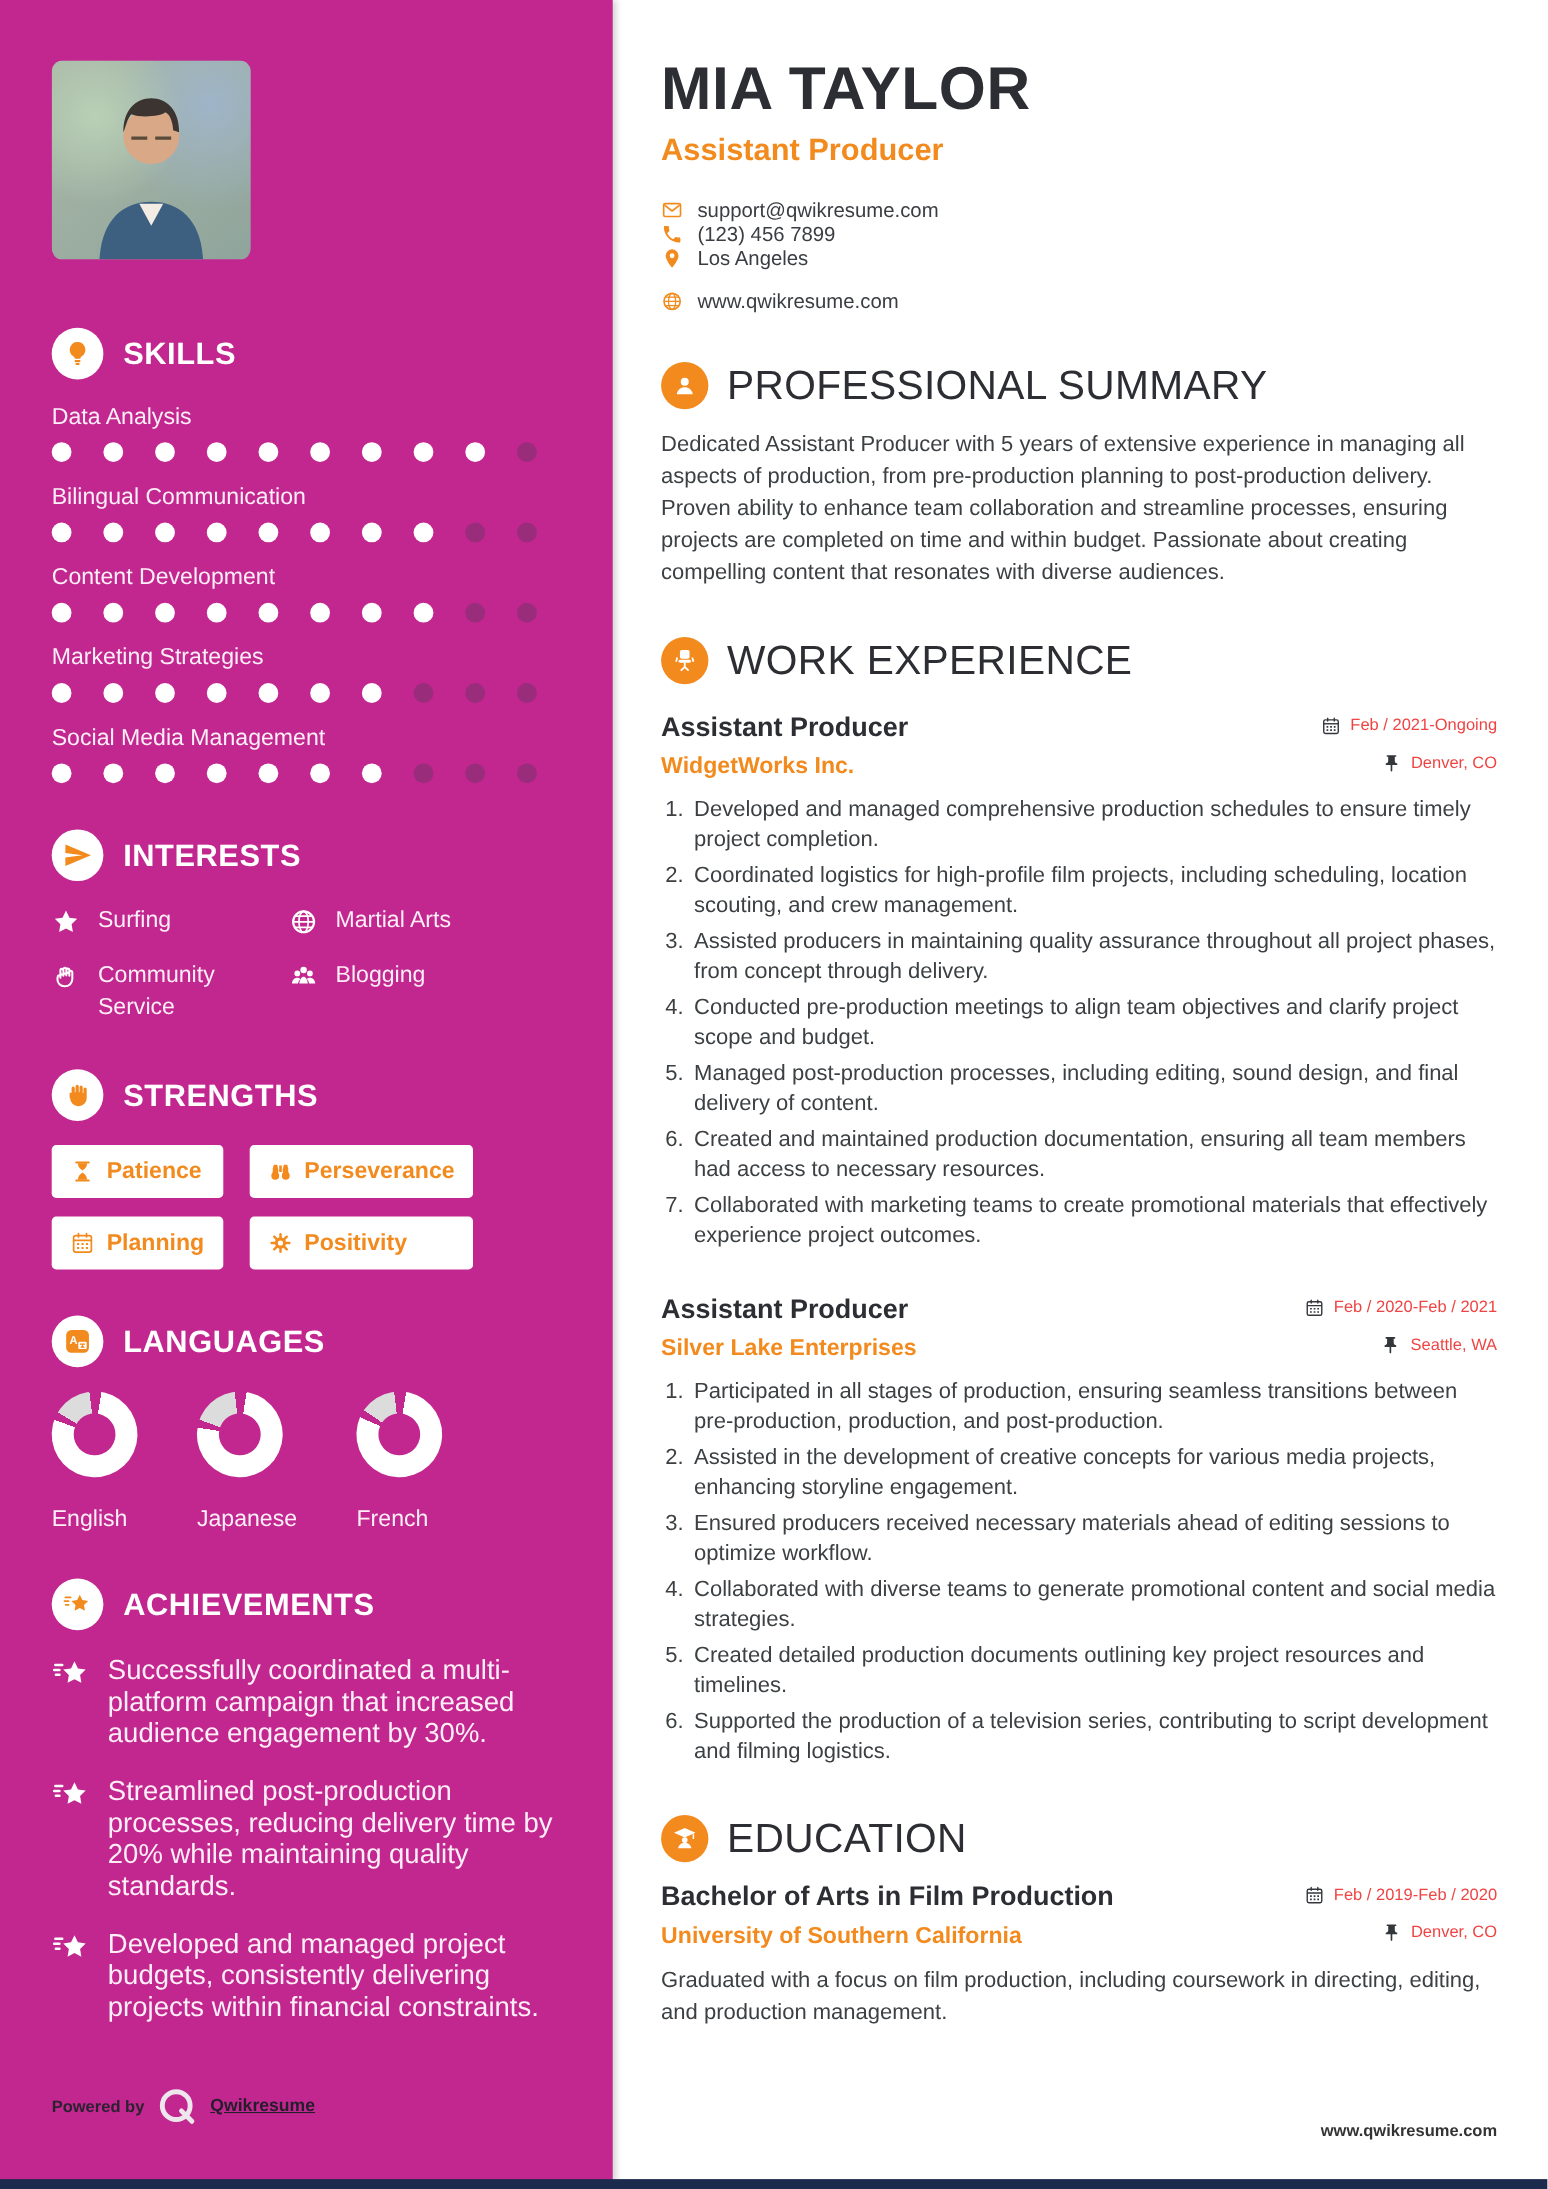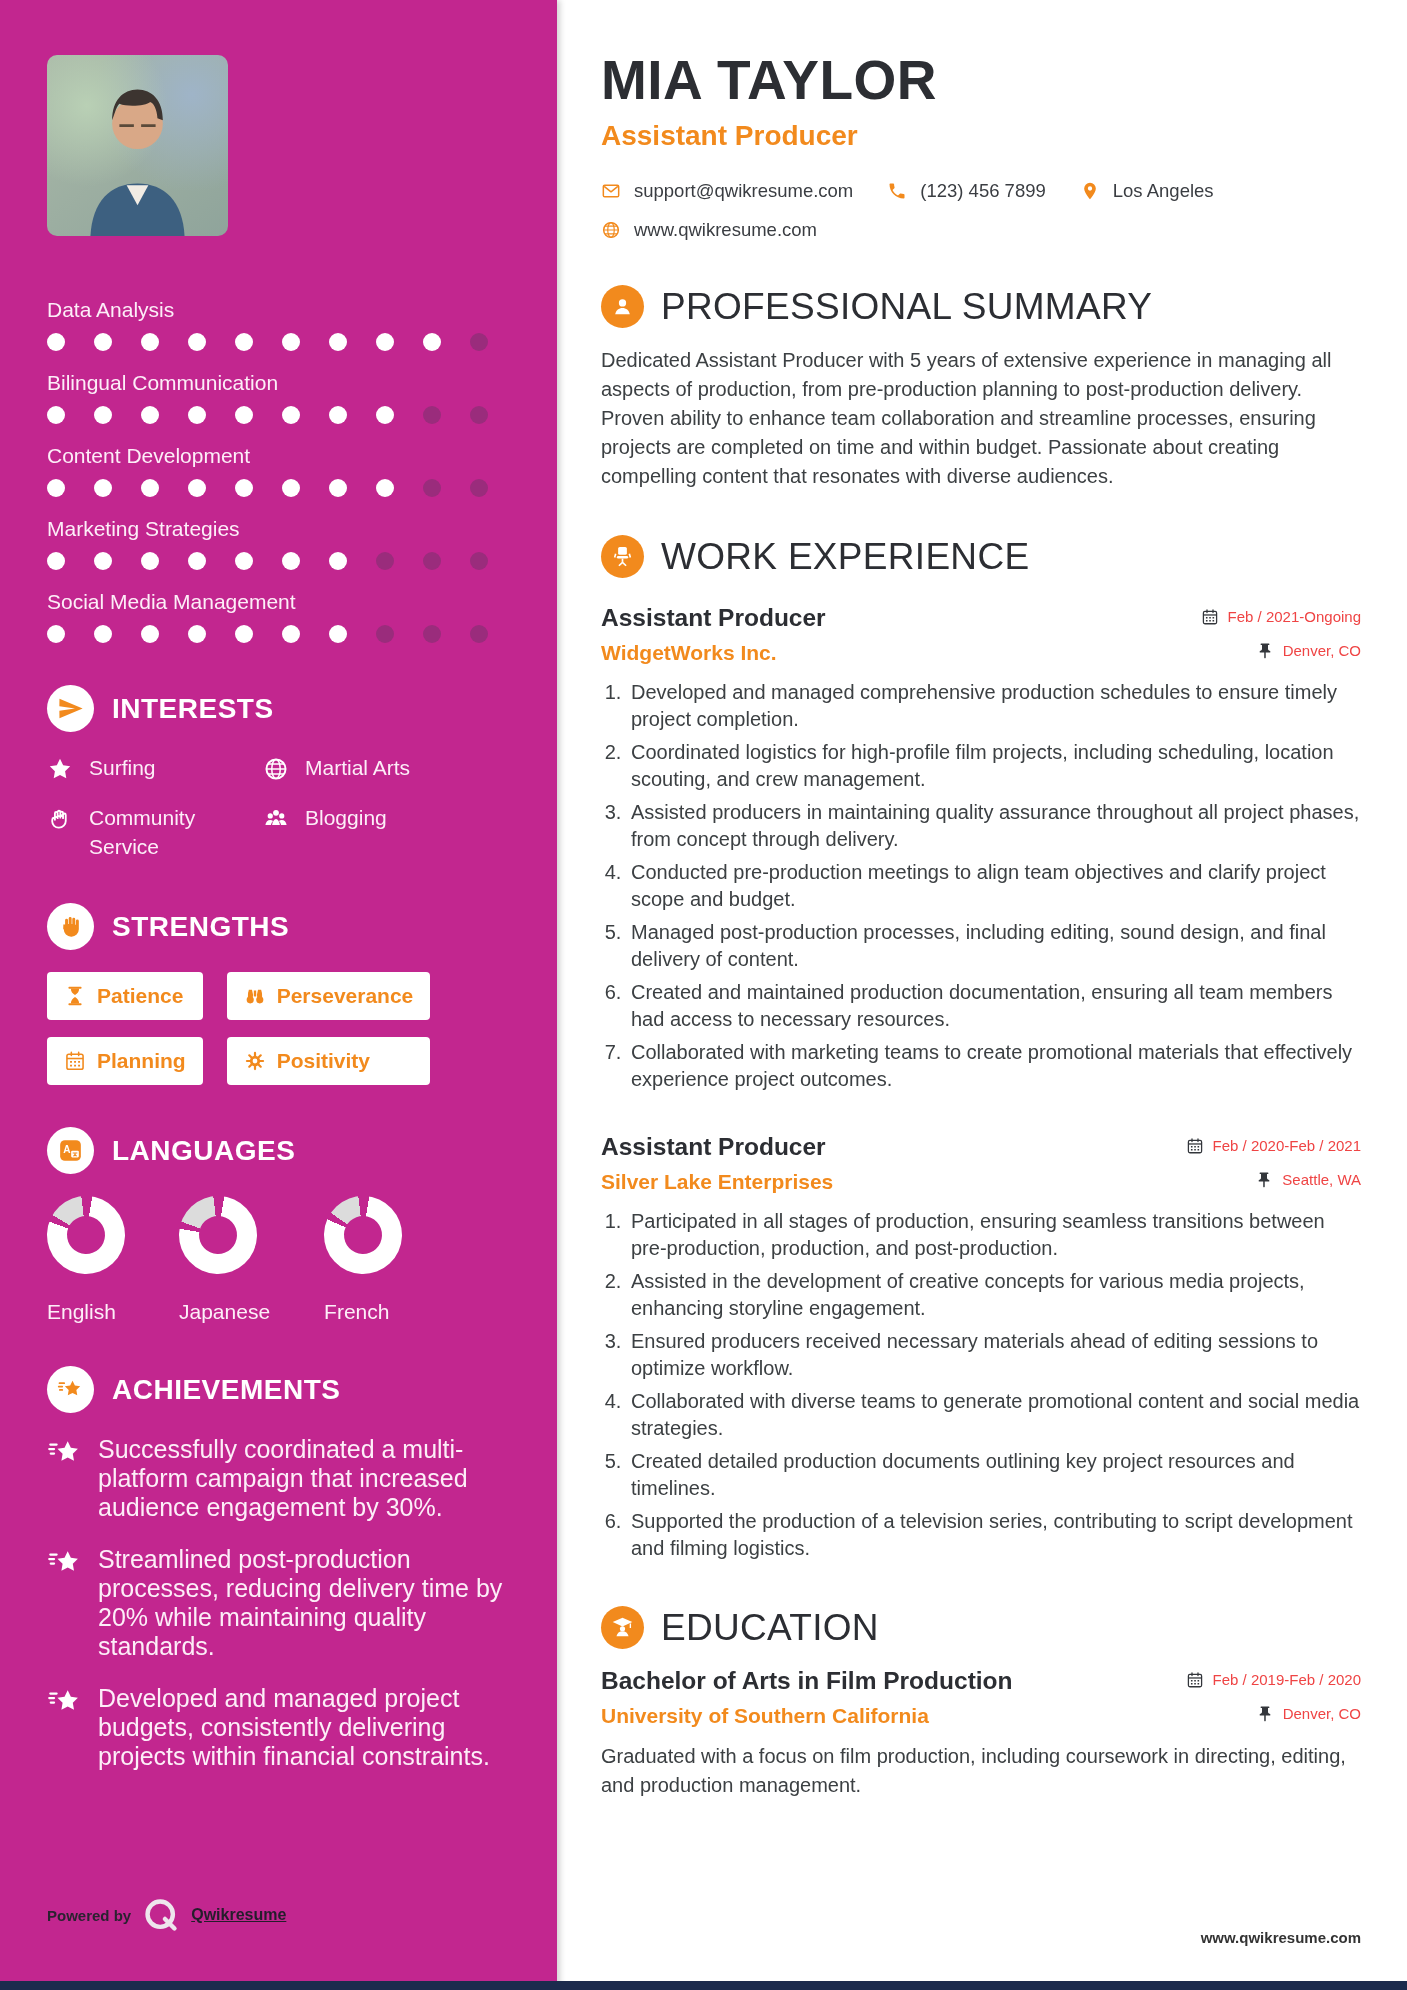--- a/index.html
+++ b/index.html
@@ -63,21 +63,21 @@
   .pb-label{font-size:15px;font-weight:600;color:#2a2230;}
   .q-logo{width:38px;height:38px;color:#eee6ed;}
   .q-logo svg{width:38px;height:38px;display:block;}
   .q-link{font-size:16px;font-weight:700;color:#241d2b;text-decoration:underline;}
 
   
   .main{flex:1;padding:48px 46px 12px 44px;position:relative;color:var(--body-text);}
   .name{font-size:55px;font-weight:800;color:var(--heading-text);margin:0;letter-spacing:.5px;}
   .role{font-size:28px;font-weight:600;color:var(--accent);margin-top:8px;}
   .contact{margin-top:28px;font-size:18.5px;color:#3a3d42;}
-  .contact-row{display:flex;align-items:flex-end;margin-bottom:17px;}
+  .contact-row{display:flex;align-items:flex-start;margin-bottom:17px;flex-direction:column;}
   .cgroup{display:flex;align-items:center;gap:13px;margin-right:34px;}
   .cicon{width:20px;height:20px;color:var(--accent);flex-shrink:0;}
   .cicon svg{width:20px;height:20px;display:block;}
 
   .msec{margin-top:44px;}
   .msec-head{display:flex;align-items:center;gap:17px;margin-bottom:18px;}
   .msec-icon{width:43px;height:43px;border-radius:50%;background:var(--accent);color:#fff;
              display:flex;align-items:center;justify-content:center;flex-shrink:0;}
   .msec-icon svg{width:25px;height:25px;}
   .msec-head h2{font-size:37px;font-weight:400;color:var(--heading-text);margin:0;letter-spacing:.3px;}
@@ -110,20 +110,30 @@
       <svg viewBox="0 0 100 100" preserveAspectRatio="none">
         <circle cx="50" cy="38" r="14" fill="#d9a887"></circle>
         <path d="M36 36c0-11 6-17 14-17s14 6 14 17l-3-1c0-2-1-8-4-9-2 2-12 3-17 1-2 2-3 7-4 9z" fill="#3c3430"></path>
         <path d="M40 39h8M52 39h8" stroke="#5a4a3a" stroke-width="1.6"></path>
         <path d="M24 100c1-19 11-29 26-29s25 10 26 29z" fill="#3d6080"></path>
         <path d="M44 72h12l-6 11z" fill="#f2ece4"></path>
       </svg>
     </div>
 
     <section class="side-sec">
+      <div class="side-head">
+        <span class="sec-icon">
+            <svg viewBox="0 0 24 24">
+              <path fill="currentColor" d="M12 2.5a6.3 6.3 0 0 0-3.4 11.6c.7.5 1.1 1.2 1.2 2h4.4c.1-.8.5-1.5 1.2-2A6.3 6.3 0 0 0 12 2.5z"></path>
+              <rect x="9.6" y="17.2" width="4.8" height="1.7" rx=".85" fill="currentColor"></rect>
+              <rect x="10.3" y="19.6" width="3.4" height="1.6" rx=".8" fill="currentColor"></rect>
+            </svg>
+          </span>
+        <h2>SKILLS</h2>
+      </div>
       <div class="skill">
         <div class="skill-name">Data Analysis</div>
         <div class="dots">
             <span class="dot filled"></span>
             <span class="dot filled"></span>
             <span class="dot filled"></span>
             <span class="dot filled"></span>
             <span class="dot filled"></span>
             <span class="dot filled"></span>
             <span class="dot filled"></span>

